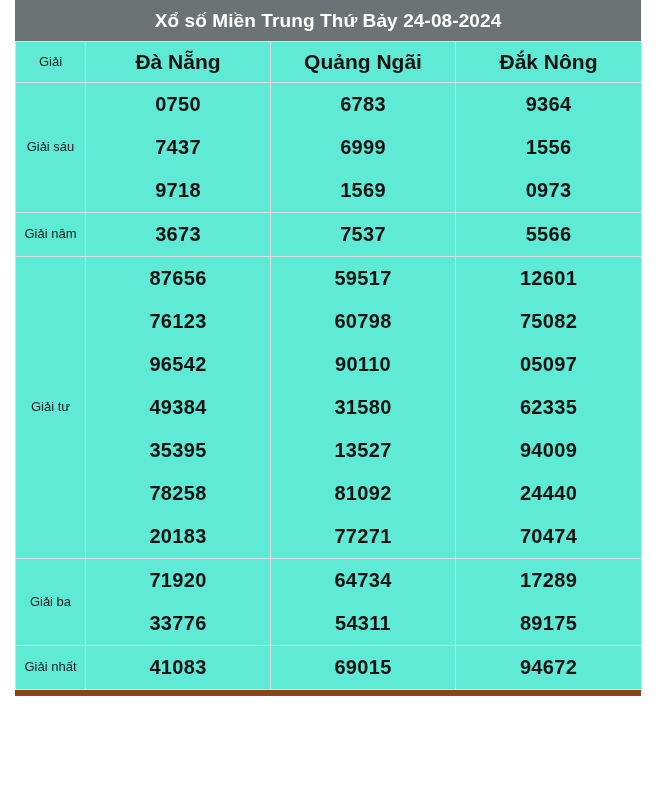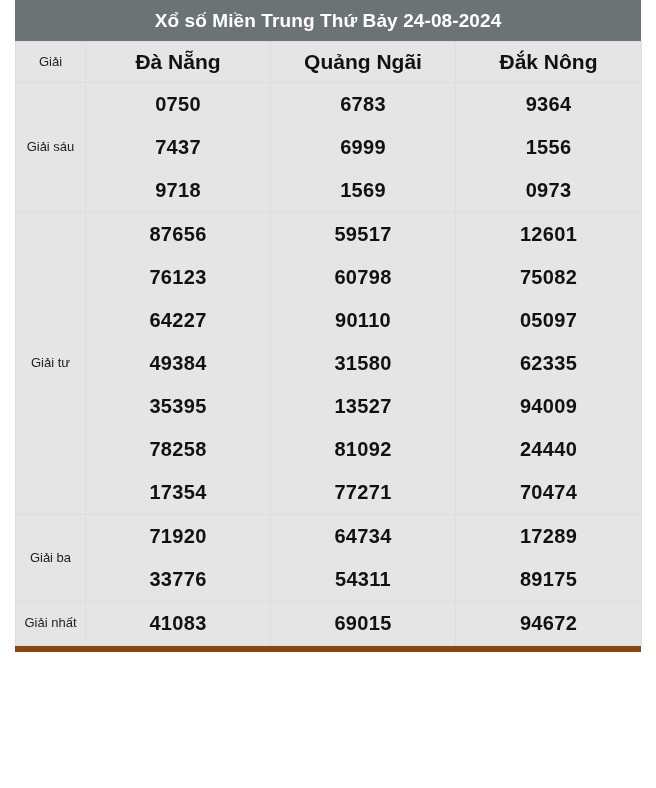--- a/index.html
+++ b/index.html
@@ -43,21 +43,21 @@
   table.lottery {
     width: 626px;
     border-collapse: collapse;
     table-layout: fixed;
     background: #ffffff;
   }
   table.lottery td {
     border: 1px solid #dedede;
     vertical-align: middle;
     padding: 0;
-    background: #e5e5e5;
+    background: #5eead4;
     margin-top: 29px;
   }
   .col-label { width: 70px; }
   .col-prov  { width: 185px; }
   .col-prov3 { width: 186px; }
 
   td.prize-label {
     text-align: center;
     font-size: 13px;
     color: #222222;
@@ -147,30 +147,36 @@
             </td>
             <td class="group">
               <div class="stack">
                 <div class="line">9364</div>
                 <div class="line">1556</div>
                 <div class="line">0973</div>
               </div>
             </td>
           </tr>
           <tr>
+            <td class="prize-label">Giải năm</td>
+            <td class="num">3673</td>
+            <td class="num">7537</td>
+            <td class="num">5566</td>
+          </tr>
+          <tr>
             <td class="prize-label">Giải tư</td>
             <td class="group">
               <div class="stack">
                 <div class="line">87656</div>
                 <div class="line">76123</div>
-                <div class="line">64227</div>
+                <div class="line">96542</div>
                 <div class="line">49384</div>
                 <div class="line">35395</div>
                 <div class="line">78258</div>
-                <div class="line">17354</div>
+                <div class="line">20183</div>
               </div>
             </td>
             <td class="group">
               <div class="stack">
                 <div class="line">59517</div>
                 <div class="line">60798</div>
                 <div class="line">90110</div>
                 <div class="line">31580</div>
                 <div class="line">13527</div>
                 <div class="line">81092</div>

